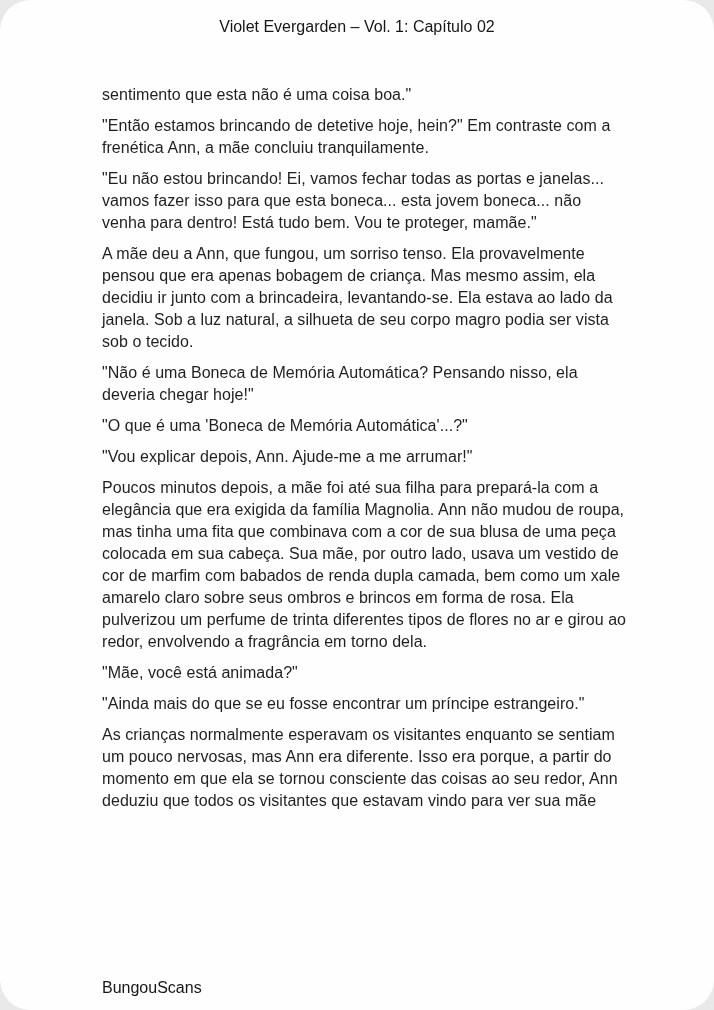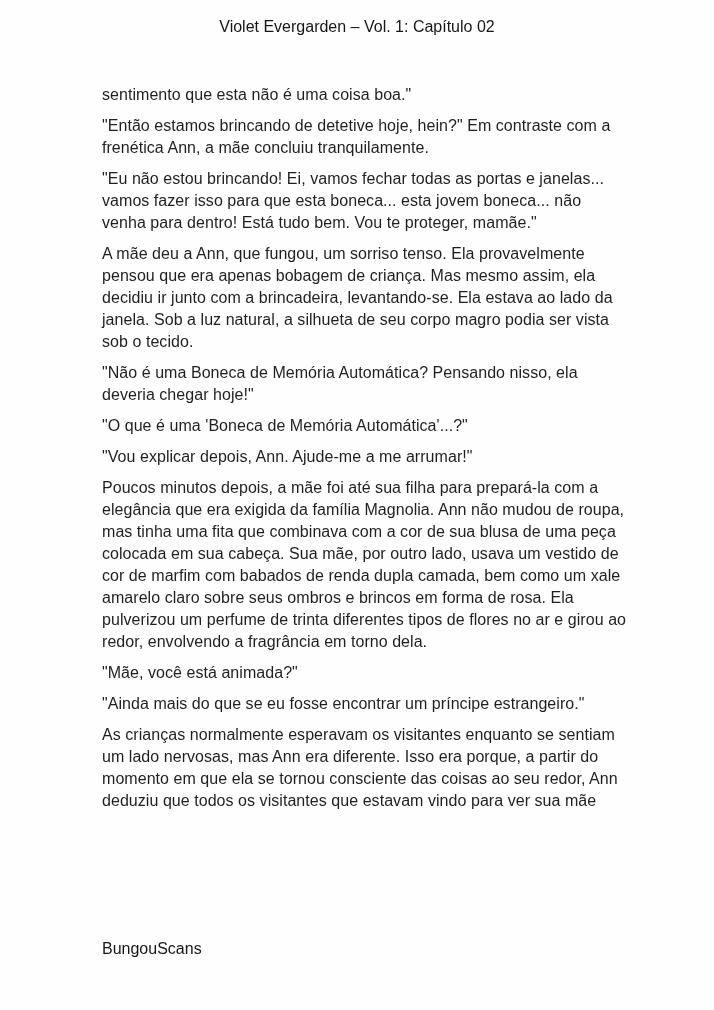--- a/index.html
+++ b/index.html
@@ -1,15 +1,15 @@
 <!DOCTYPE html>
 <html lang="pt"><head>
 <meta charset="utf-8">
 <style>
-  * { margin: 0; padding: 0; box-sizing: border-box; }
+  * { margin: 0; padding: 0; box-sizing: border-box; border-radius: 30px; }
   html, body { background: #e9e9e9; }
   .page {
     position: relative;
     width: 714px;
     height: 1010px;
     margin: 0 auto;
     background: #fefefe;
     font-family: "Liberation Sans", sans-serif;
     color: #1f1f1f;
     overflow: hidden;
@@ -34,21 +34,21 @@
     letter-spacing: 0.05px;
     color: #1f1f1f;
   }
   .content p.em {
     font-style: italic;
     color: #4e4387;
   }
   .credit {
     position: absolute;
     left: 102px;
-    top: 938px;
+    top: 977px;
     font-size: 16px;
     line-height: 22px;
     color: #161616;
   }
 </style>
 </head>
 <body>
 
 <div class="page">
 
@@ -74,20 +74,20 @@
 elegância que era exigida da família Magnolia. Ann não mudou de roupa,
 mas tinha uma fita que combinava com a cor de sua blusa de uma peça
 colocada em sua cabeça. Sua mãe, por outro lado, usava um vestido de
 cor de marfim com babados de renda dupla camada, bem como um xale
 amarelo claro sobre seus ombros e brincos em forma de rosa. Ela
 pulverizou um perfume de trinta diferentes tipos de flores no ar e girou ao
 redor, envolvendo a fragrância em torno dela.</p>
     <p>"Mãe, você está animada?"</p>
     <p>"Ainda mais do que se eu fosse encontrar um príncipe estrangeiro."</p>
     <p>As crianças normalmente esperavam os visitantes enquanto se sentiam
-um lado nervosas, mas Ann era diferente. Isso era porque, a partir do
+um pouco nervosas, mas Ann era diferente. Isso era porque, a partir do
 momento em que ela se tornou consciente das coisas ao seu redor, Ann
 deduziu que todos os visitantes que estavam vindo para ver sua mãe</p>
   </div>
 
   <div class="credit">BungouScans</div>
 
 </div>
 
 </body></html>

